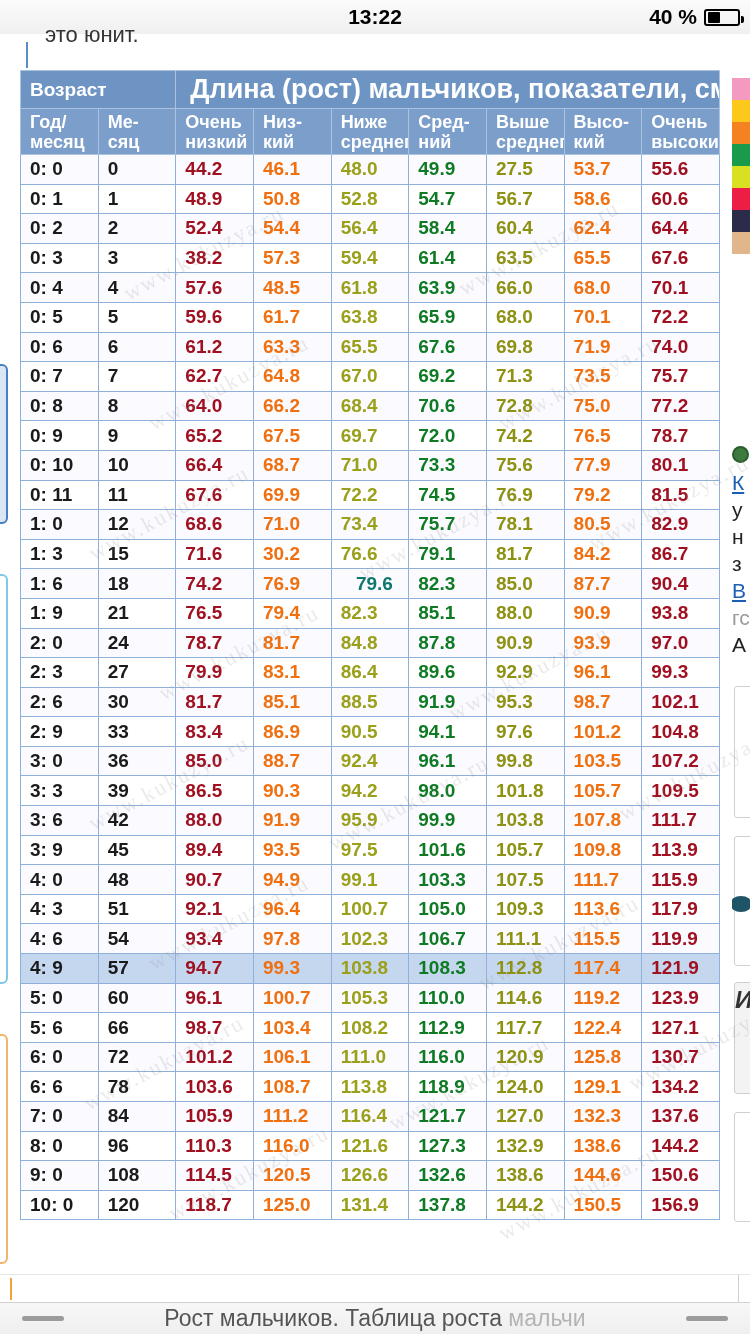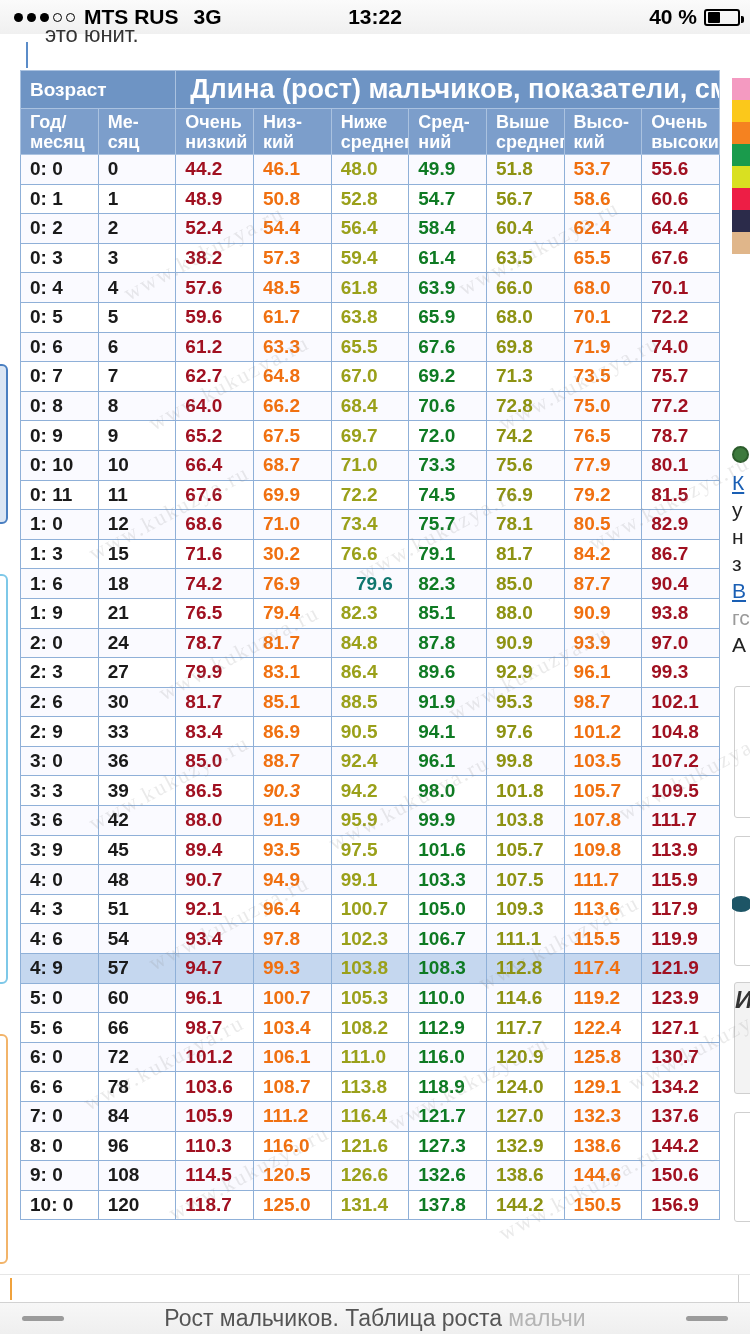--- a/index.html
+++ b/index.html
@@ -128,31 +128,20 @@
   .toolbar-title{
     font-size:23px; color:#555; white-space:nowrap;
     max-width:560px; overflow:hidden;
   }
   .tt-fade{ color:#b4b4b4; }
 </style>
 </head>
 <body>
 
 <div class="statusbar">
-  <div class="sb-left">
-    <span class="dots">
-      <span class="dot"></span>
-        <span class="dot"></span>
-        <span class="dot"></span>
-      <span class="dot hollow"></span>
-        <span class="dot hollow"></span>
-    </span>
-    <span class="carrier">MTS RUS</span>
-    <span class="net">3G</span>
-  </div>
   <div class="sb-center">13:22</div>
   <div class="sb-right">
     <span>40 %</span>
     <span class="battery">
       <span class="battery-fill" id="batt-fill" style="width: 12px;"></span>
     </span>
   </div>
 </div>
 
 <div class="page">
@@ -213,21 +202,21 @@
           </tr>
       </thead>
       <tbody id="tbody">
           <tr>
             <td class="c-age" style="width: 75px;">0: 0</td>
             <td class="c-month" style="width: 45px;">0</td>
             <td style="width: 84px; color: rgb(160, 16, 32);">44.2</td>
             <td style="width: 56px; color: rgb(240, 112, 16);">46.1</td>
             <td style="width: 105px; color: rgb(154, 160, 26);">48.0</td>
             <td style="width: 62px; color: rgb(14, 122, 35);">49.9</td>
-            <td style="width: 92px; color: rgb(141, 146, 18);">51.8</td>
+            <td style="width: 92px; color: rgb(141, 146, 18);">27.5</td>
             <td style="width: 66px; color: rgb(240, 112, 16);">53.7</td>
             <td style="width: 115px; color: rgb(160, 16, 32);">55.6</td>
           </tr>
           <tr>
             <td class="c-age" style="width: 75px;">0: 1</td>
             <td class="c-month" style="width: 45px;">1</td>
             <td style="width: 84px; color: rgb(160, 16, 32);">48.9</td>
             <td style="width: 56px; color: rgb(240, 112, 16);">50.8</td>
             <td style="width: 105px; color: rgb(154, 160, 26);">52.8</td>
             <td style="width: 62px; color: rgb(14, 122, 35);">54.7</td>
@@ -441,21 +430,21 @@
             <td style="width: 105px; color: rgb(154, 160, 26);">92.4</td>
             <td style="width: 62px; color: rgb(14, 122, 35);">96.1</td>
             <td style="width: 92px; color: rgb(141, 146, 18);">99.8</td>
             <td style="width: 66px; color: rgb(240, 112, 16);">103.5</td>
             <td style="width: 115px; color: rgb(160, 16, 32);">107.2</td>
           </tr>
           <tr>
             <td class="c-age" style="width: 75px;">3: 3</td>
             <td class="c-month" style="width: 45px;">39</td>
             <td style="width: 84px; color: rgb(160, 16, 32);">86.5</td>
-            <td style="width: 56px; color: rgb(240, 112, 16); font-style: italic;">90.3</td>
+            <td style="width: 56px; color: rgb(240, 112, 16);">90.3</td>
             <td style="width: 105px; color: rgb(154, 160, 26);">94.2</td>
             <td style="width: 62px; color: rgb(14, 122, 35);">98.0</td>
             <td style="width: 92px; color: rgb(141, 146, 18);">101.8</td>
             <td style="width: 66px; color: rgb(240, 112, 16);">105.7</td>
             <td style="width: 115px; color: rgb(160, 16, 32);">109.5</td>
           </tr>
           <tr>
             <td class="c-age" style="width: 75px;">3: 6</td>
             <td class="c-month" style="width: 45px;">42</td>
             <td style="width: 84px; color: rgb(160, 16, 32);">88.0</td>

